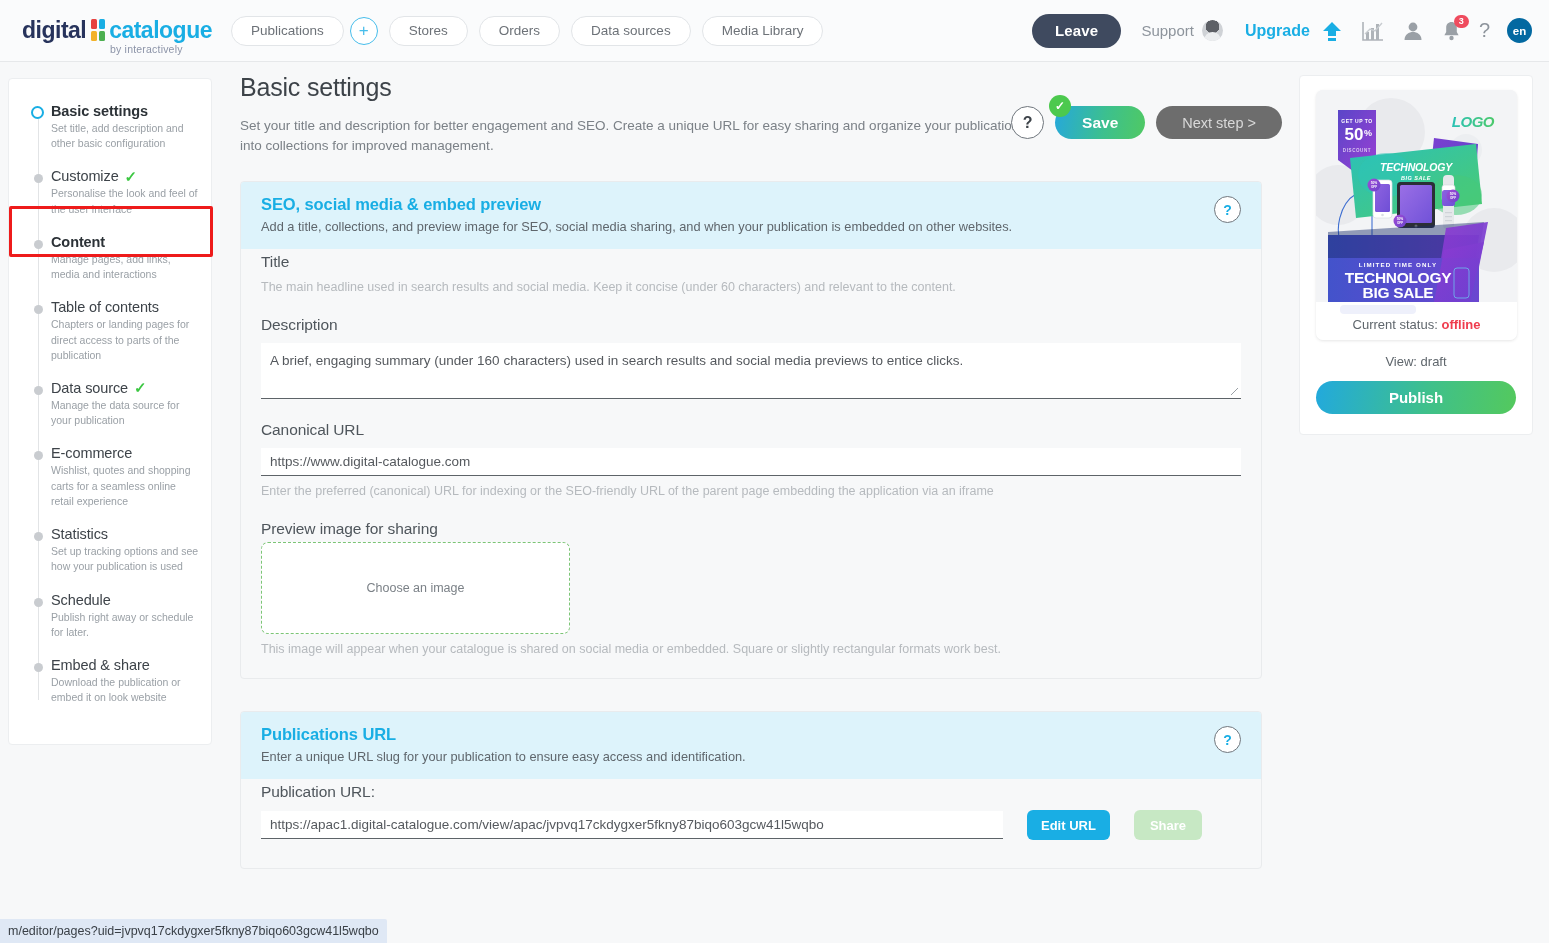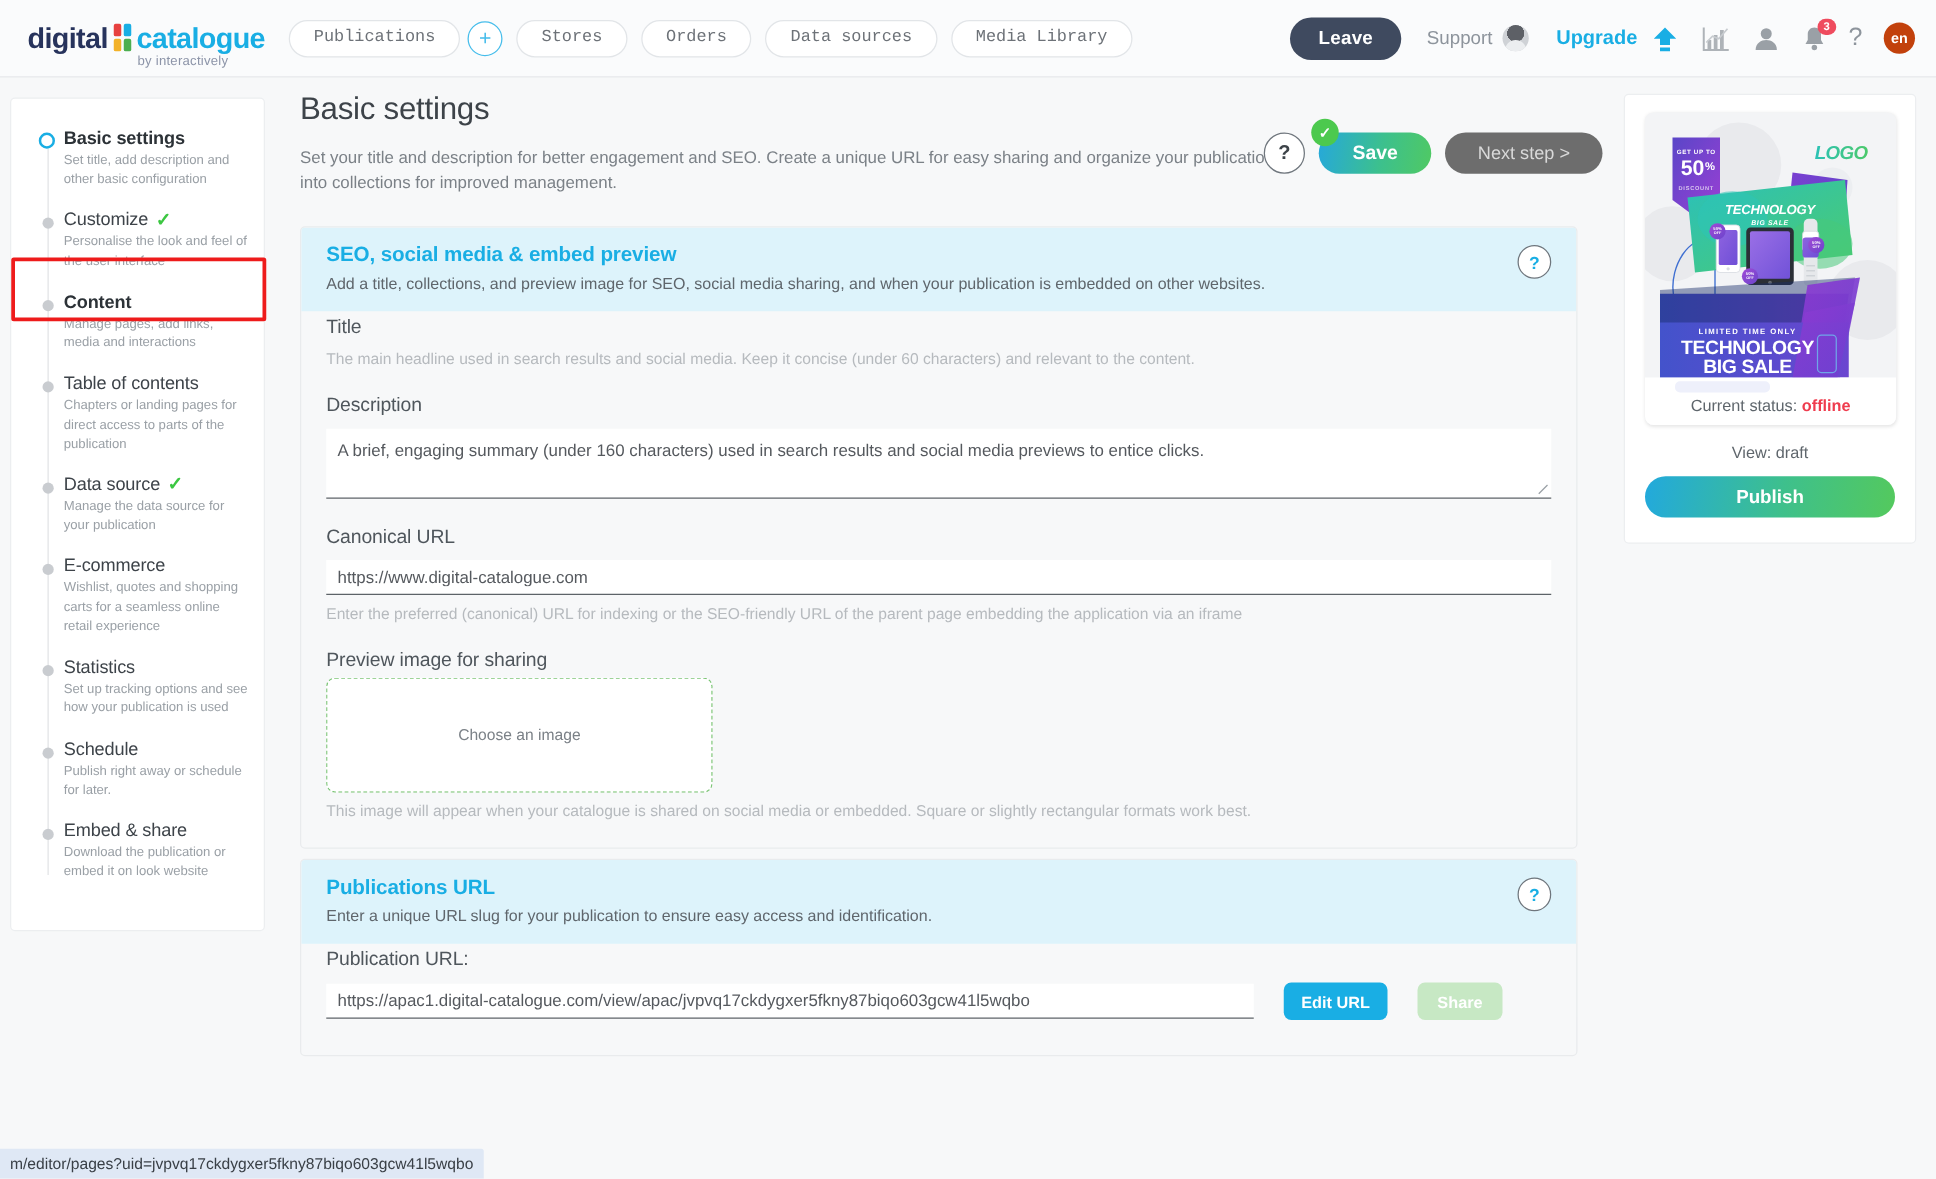--- a/index.html
+++ b/index.html
@@ -36,21 +36,21 @@
   .logo-by {
     position: absolute; left: 88px; top: 24px;
     font-size: 10.5px; color: #8c94a8; letter-spacing: 0.2px;
   }
 
   #nav-pills { display: flex; align-items: center; gap: 11px; margin-left: 19px; }
   .pill {
     height: 30px; border: 1px solid #e2e5e8; border-radius: 16px;
     background: #fff; color: #6d7278; font-size: 13.5px;
     display: flex; align-items: center; justify-content: center;
-    padding: 12px 19px; cursor: pointer; white-space: nowrap; font-family: Liberation Mono, monospace;
+    padding: 12px 19px; cursor: pointer; white-space: nowrap;
   }
   .pill-add {
     width: 28px; height: 28px; border-radius: 50%;
     border: 1px solid #46bdeb; color: #46bdeb; background: #fff;
     display: flex; align-items: center; justify-content: center;
     font-size: 17px; cursor: pointer; margin-left: -5px; line-height: 1;
   }
 
   #header-right {
     margin-left: auto; margin-right: 17px;
@@ -81,21 +81,21 @@
     position: relative; color: #9aa0a6;
   }
   #notif-badge {
     position: absolute; right: -7px; top: -5px;
     background: #ef4b5e; color: #fff; font-size: 9px; font-weight: bold;
     border-radius: 7px; min-width: 15px; height: 13px; padding: 0 3px;
     display: flex; align-items: center; justify-content: center;
   }
   #help-q { font-size: 20px; color: #8d949c; font-weight: normal; }
   #lang-badge {
-    width: 25px; height: 25px; border-radius: 50%; background: #c2410c;
+    width: 25px; height: 25px; border-radius: 50%; background: #0369a1;
     color: #fff; font-size: 11.5px; font-weight: bold;
     display: flex; align-items: center; justify-content: center;
     margin-left: 17px; cursor: pointer;
   }
 
   
   #sidebar {
     position: absolute; left: 8px; top: 78px; width: 204px;
     background: #fff; border: 1px solid #eceef0; border-radius: 4px;
     padding: 24px 0 22px 0; min-height: 510px;
@@ -154,21 +154,21 @@
     display: flex; align-items: center; justify-content: center; font-weight: bold;
   }
   #next-btn {
     background: #6d6d6d; color: #d9d9d9; font-size: 14.5px;
     border-radius: 19px; height: 33px; padding: 0 26px;
     display: flex; align-items: center; cursor: pointer;
   }
 
   .card {
     background: #f7f8f9; border: 1px solid #e9ebed; border-radius: 4px;
-    margin: 0 20px 8px 20px; overflow: hidden;
+    margin: 0 20px 32px 20px; overflow: hidden;
   }
   .card-head {
     background: #ddf3fb; padding: 13px 20px 15px 20px; position: relative;
   }
   .card-head h2 {
     margin: 0 0 5px 0; font-size: 16.5px; font-weight: bold; color: #19aee4; letter-spacing: -0.1px;
   }
   .card-head p { margin: 0; font-size: 12.8px; color: #5f666c; }
   .card-q {
     position: absolute; right: 20px; top: 14px;

